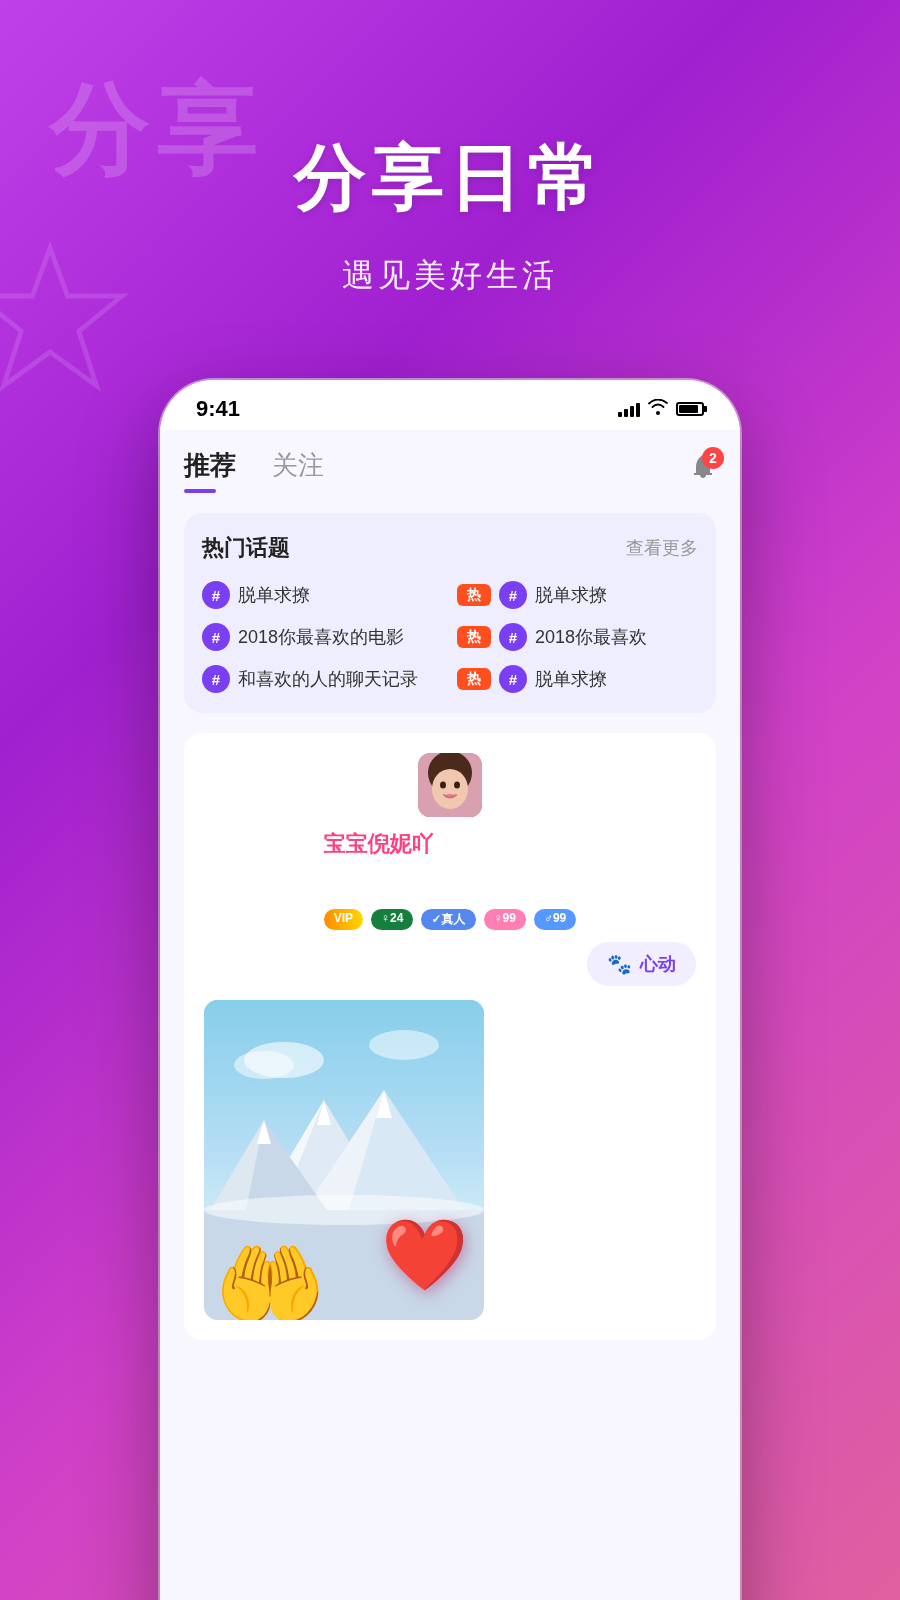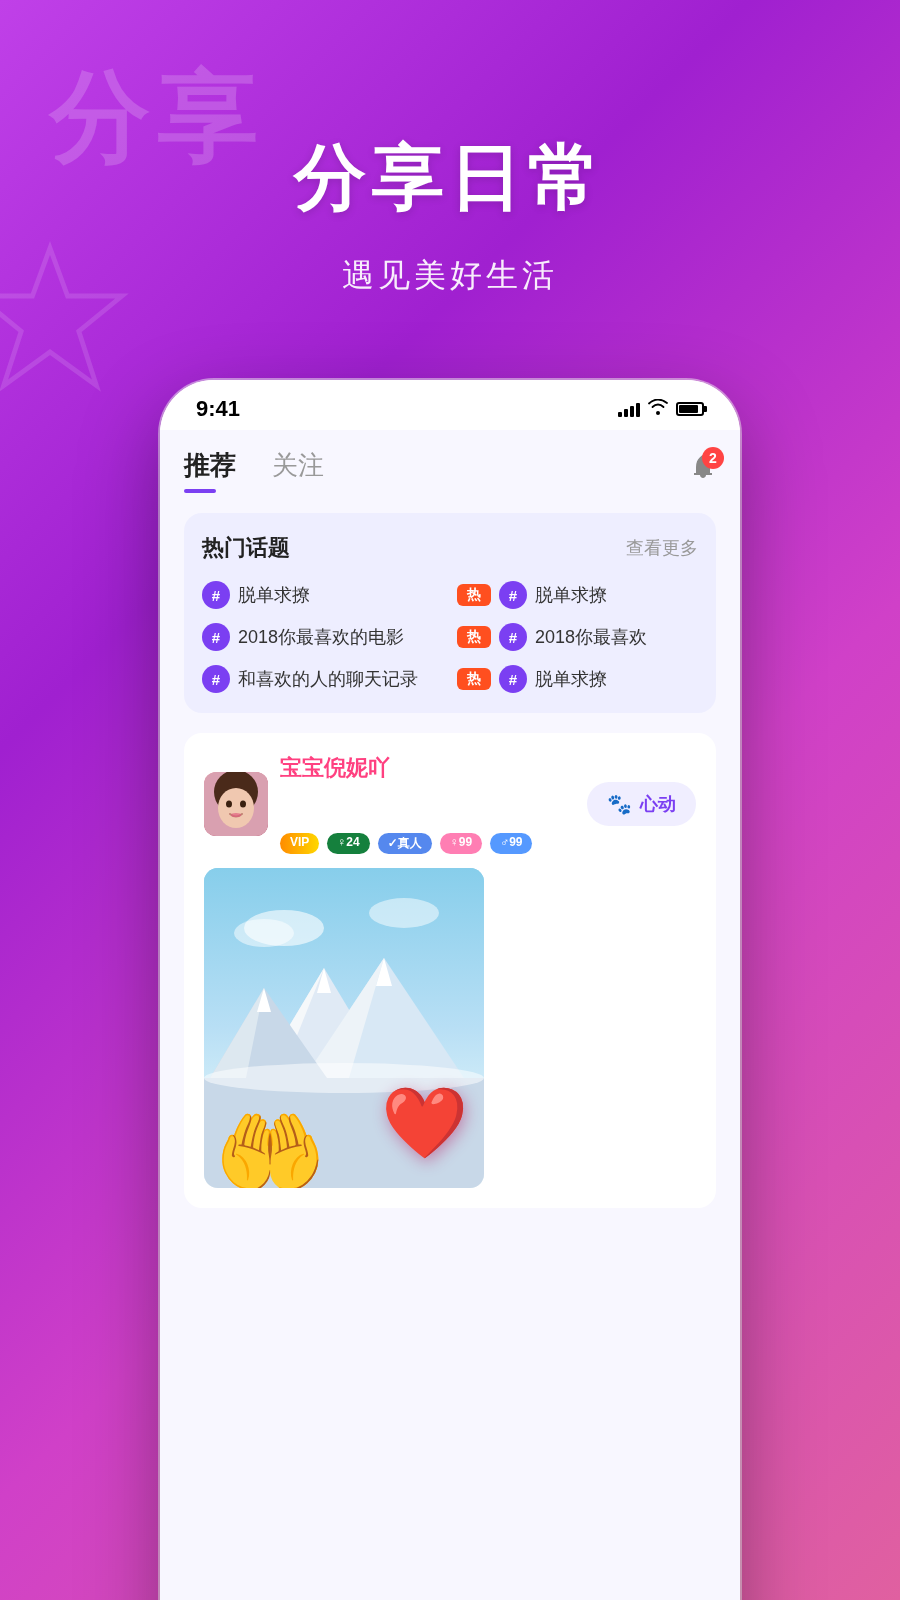--- a/index.html
+++ b/index.html
@@ -18,21 +18,21 @@
       left: -30px;
       top: 240px;
       width: 160px;
       height: 160px;
       opacity: 0.25;
     }
 
     
     .bg-text-watermark {
       position: absolute;
-      top: 51px;
+      top: 63px;
       left: 50px;
       font-size: 100px;
       font-weight: 900;
       color: rgba(255,255,255,0.18);
       letter-spacing: 8px;
       user-select: none;
     }
 
     
     .hero-section {
@@ -303,20 +303,21 @@
       background: #fff;
       border-radius: 18px;
       padding: 20px;
     }
 
     .post-header {
       display: flex;
       align-items: center;
       gap: 12px;
       margin-bottom: 14px;
+      flex-direction: column;
     }
 
     .avatar {
       width: 64px;
       height: 64px;
       border-radius: 12px;
       background: linear-gradient(135deg, #e8a0b0 0%, #c06080 100%);
       overflow: hidden;
       flex-shrink: 0;
     }

